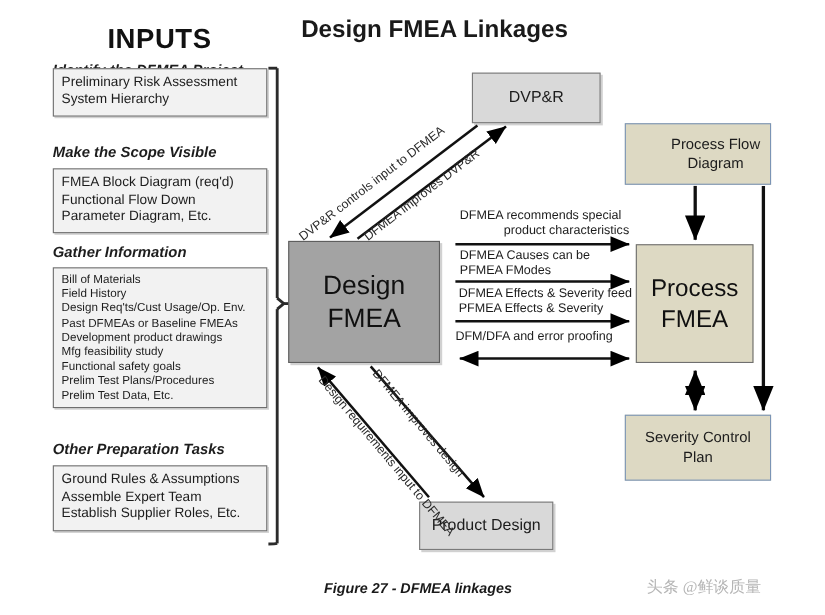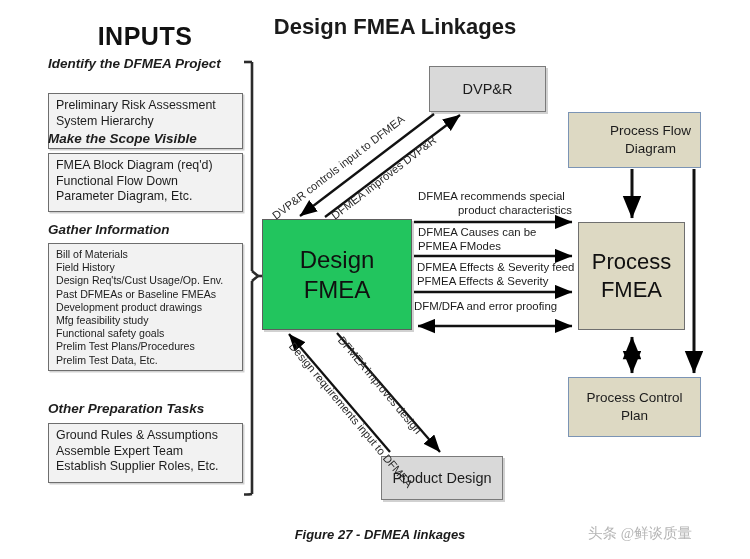--- a/index.html
+++ b/index.html
@@ -19,21 +19,21 @@
 
   
   .grp-box{left:48px;width:195px;border:1.3px solid #6e6e6e;background:#f2f2f2;
       box-sizing:border-box;padding:4px 5px 5px 7px;box-shadow:1.5px 1.5px 0 rgba(0,0,0,.18);}
   .grp-box .li{font-size:12.4px;line-height:15.5px;color:#1c1c1c;white-space:nowrap;}
   .grp-box.small .li{font-size:10.6px;line-height:13.2px;}
 
   
   .node{box-sizing:border-box;display:flex;align-items:center;justify-content:center;
         text-align:center;}
-  #design-fmea{left:262px;top:219px;width:150px;height:111px;background:#22c55e;
+  #design-fmea{left:262px;top:219px;width:138px;height:111px;background:#a3a3a3;
         border:1.2px solid #5e5e5e;font-size:24px;line-height:30px;color:#101010;
         box-shadow:2px 2px 0 rgba(0,0,0,.18);text-align:center;}
   #dvpr{left:429px;top:66px;width:117px;height:46px;background:#d9d9d9;
         border:1.2px solid #7a7a7a;font-size:14.5px;color:#1c1c1c;
         box-shadow:2px 2px 0 rgba(0,0,0,.18);}
   #product-design{left:381px;top:456px;width:122px;height:44px;background:#d9d9d9;
         border:1.2px solid #7a7a7a;font-size:14.5px;color:#1c1c1c;
         box-shadow:2px 2px 0 rgba(0,0,0,.18);}
   #process-flow{left:568px;top:112px;width:133px;height:56px;background:#ddd9c3;
         border:1.6px solid #7b94b5;font-size:13.5px;line-height:18px;color:#1c1c1c;padding-left:32px;}
@@ -57,21 +57,21 @@
       pointer-events:none;}
 </style>
 </head>
 <body>
 
 <div class="abs" id="inputs-title">INPUTS</div>
 
 <div class="abs" id="diagram-title">Design FMEA Linkages</div>
 
 <div class="abs grp-head" style="top:56px;">Identify the DFMEA Project</div>
-<div class="abs grp-box" style="top:93px;height:56px;">
+<div class="abs grp-box" style="top:62px;height:44px;">
   <div class="li">Preliminary Risk Assessment</div>
   <div class="li">System Hierarchy</div>
 </div>
 
 <div class="abs grp-head" style="top:131px;">Make the Scope Visible</div>
 <div class="abs grp-box" style="top:153px;height:59px;">
   <div class="li">FMEA Block Diagram (req'd)</div>
   <div class="li">Functional Flow Down</div>
   <div class="li">Parameter Diagram, Etc.</div>
 </div>
@@ -116,21 +116,21 @@
 
 <div class="abs node" id="process-fmea">
   <div>
     <div>Process</div>
     <div>FMEA</div>
   </div>
 </div>
 
 <div class="abs node" id="process-control">
   <div>
-    <div>Process Control</div>
+    <div>Severity Control</div>
     <div>Plan</div>
   </div>
 </div>
 
 <svg class="overlay" viewBox="0 0 750 559">
   <defs>
     <marker id="ah" markerWidth="9" markerHeight="9" refX="7.4" refY="3.1" orient="auto" markerUnits="strokeWidth">
       <path d="M0,0 L7.6,3.1 L0,6.2 z" fill="#000"></path>
     </marker>
     <marker id="ah-start" markerWidth="9" markerHeight="9" refX="0.2" refY="3.1" orient="auto" markerUnits="strokeWidth">

